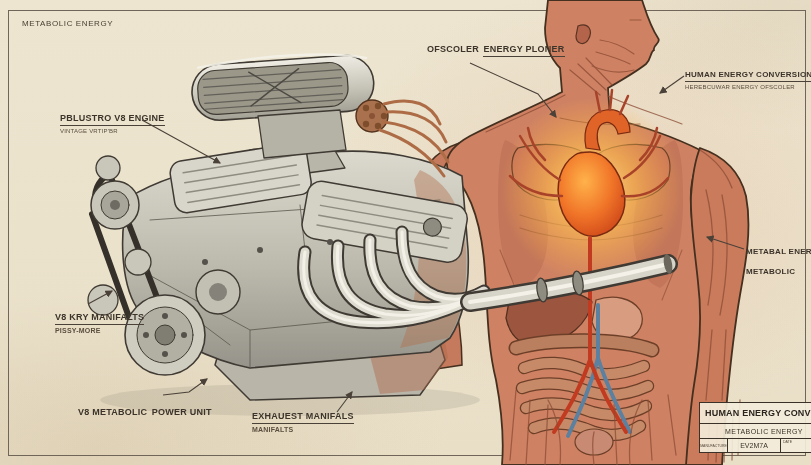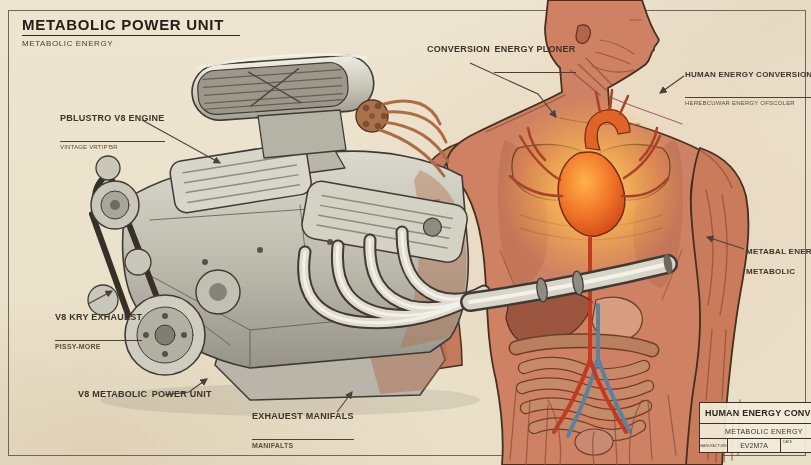--- a/index.html
+++ b/index.html
@@ -14,21 +14,21 @@
   }
   .frame{position:absolute;left:8px;top:10px;right:5px;bottom:9px;border:1px solid #6f6659;z-index:1;}
   #art{position:absolute;left:0;top:0;z-index:2;}
   .overlay{position:absolute;z-index:3;color:#3c342a;}
   .title-wrap{left:22px;top:16px;}
   .title-main{font-size:15px;font-weight:bold;letter-spacing:.7px;color:#262019;
     display:inline-block;border-bottom:1.5px solid #2f2a23;padding:0 16px 2px 0;white-space:nowrap;}
   .title-sub{font-size:8px;letter-spacing:.6px;color:#494033;margin-top:3px;}
   .lbl{position:absolute;z-index:3;color:#3c342a;line-height:1.25;}
   .lbl .main{font-weight:bold;font-size:9px;letter-spacing:.25px;display:inline-block;white-space:nowrap;}
-  .lbl .underl{border-bottom:1px solid #4a4138;padding-bottom:17px;}
+  .lbl .underl{border-bottom:1px solid #4a4138;padding-bottom:1px;}
   .lbl .sub{font-size:6px;letter-spacing:.2px;margin-top:1.5px;white-space:nowrap;color:#5a4e3f;}
   .lbl.small .main{font-size:8px;}
   .tblock{position:absolute;left:699px;top:402px;width:130px;height:51px;z-index:4;
     border:1.5px solid #3a3228;background:rgba(243,236,218,.92);box-sizing:border-box;}
   .tblock .r1{height:20px;border-bottom:1px solid #3a3228;display:flex;align-items:center;padding-left:5px;
     font-weight:bold;font-size:9px;letter-spacing:.2px;white-space:nowrap;overflow:hidden;color:#2a251e;}
   .tblock .r2{height:14px;border-bottom:1px solid #3a3228;display:flex;align-items:center;justify-content:center;
     font-size:7px;letter-spacing:.4px;white-space:nowrap;color:#3a3228;}
   .tblock .r3{height:13px;display:flex;}
   .tblock .c1{width:27px;border-right:1px solid #3a3228;font-size:3.5px;color:#55493c;
@@ -307,50 +307,49 @@
     <path d="M470,63 L538,94 L556,117" marker-end="url(#arr)"></path>
     <path d="M684,76 L660,93" marker-end="url(#arr)"></path>
     <path d="M744,249 L707,237" marker-end="url(#arr)"></path>
     <path d="M88,304 L112,291" marker-end="url(#arr)"></path>
     <path d="M163,395 L189,392 L207,379" marker-end="url(#arr)"></path>
     <path d="M337,412 L352,392" marker-end="url(#arr)"></path>
   </g>
 </svg>
 
 <div class="overlay title-wrap">
-  <div class="title-main">METABOLIC POWER UNIT</div>
   <div class="title-sub">METABOLIC ENERGY</div>
 </div>
 
 <div class="lbl" style="left:60px;top:106px;">
   <span class="main underl">PBLUSTRO V8 ENGINE</span>
   <div class="sub">VINTAGE VRTIP'BR</div>
 </div>
 
 <div class="lbl" style="left:427px;top:37px;">
-  <div class="main">CONVERSION</div>
+  <div class="main">OFSCOLER</div>
   <div class="main underl">ENERGY PLONER</div>
 </div>
 
 <div class="lbl small" style="left:685px;top:62px;">
   <span class="main underl">HUMAN ENERGY CONVERSION</span>
   <div class="sub">HEREBCUWAR ENERGY OFSCOLER</div>
 </div>
 
 <div class="lbl small" style="left:746px;top:239px;">
   <div class="main">METABAL ENERGY</div>
   <div class="main">METABOLIC</div>
 </div>
 
 <div class="lbl" style="left:55px;top:305px;">
-  <span class="main underl">V8 KRY EXHAUEST</span>
+  <span class="main underl">V8 KRY MANIFALTS</span>
   <div class="sub" style="font-size:7px;font-weight:bold;">PISSY-MORE</div>
 </div>
 
-<div class="lbl" style="left:78px;top:382px;">
+<div class="lbl" style="left:78px;top:400px;">
   <div class="main">V8 METABOLIC</div>
   <div class="main">POWER UNIT</div>
 </div>
 
 <div class="lbl" style="left:252px;top:404px;">
   <span class="main underl">EXHAUEST MANIFALS</span>
   <div class="sub" style="font-size:7px;font-weight:bold;">MANIFALTS</div>
 </div>
 
 <div class="tblock">

